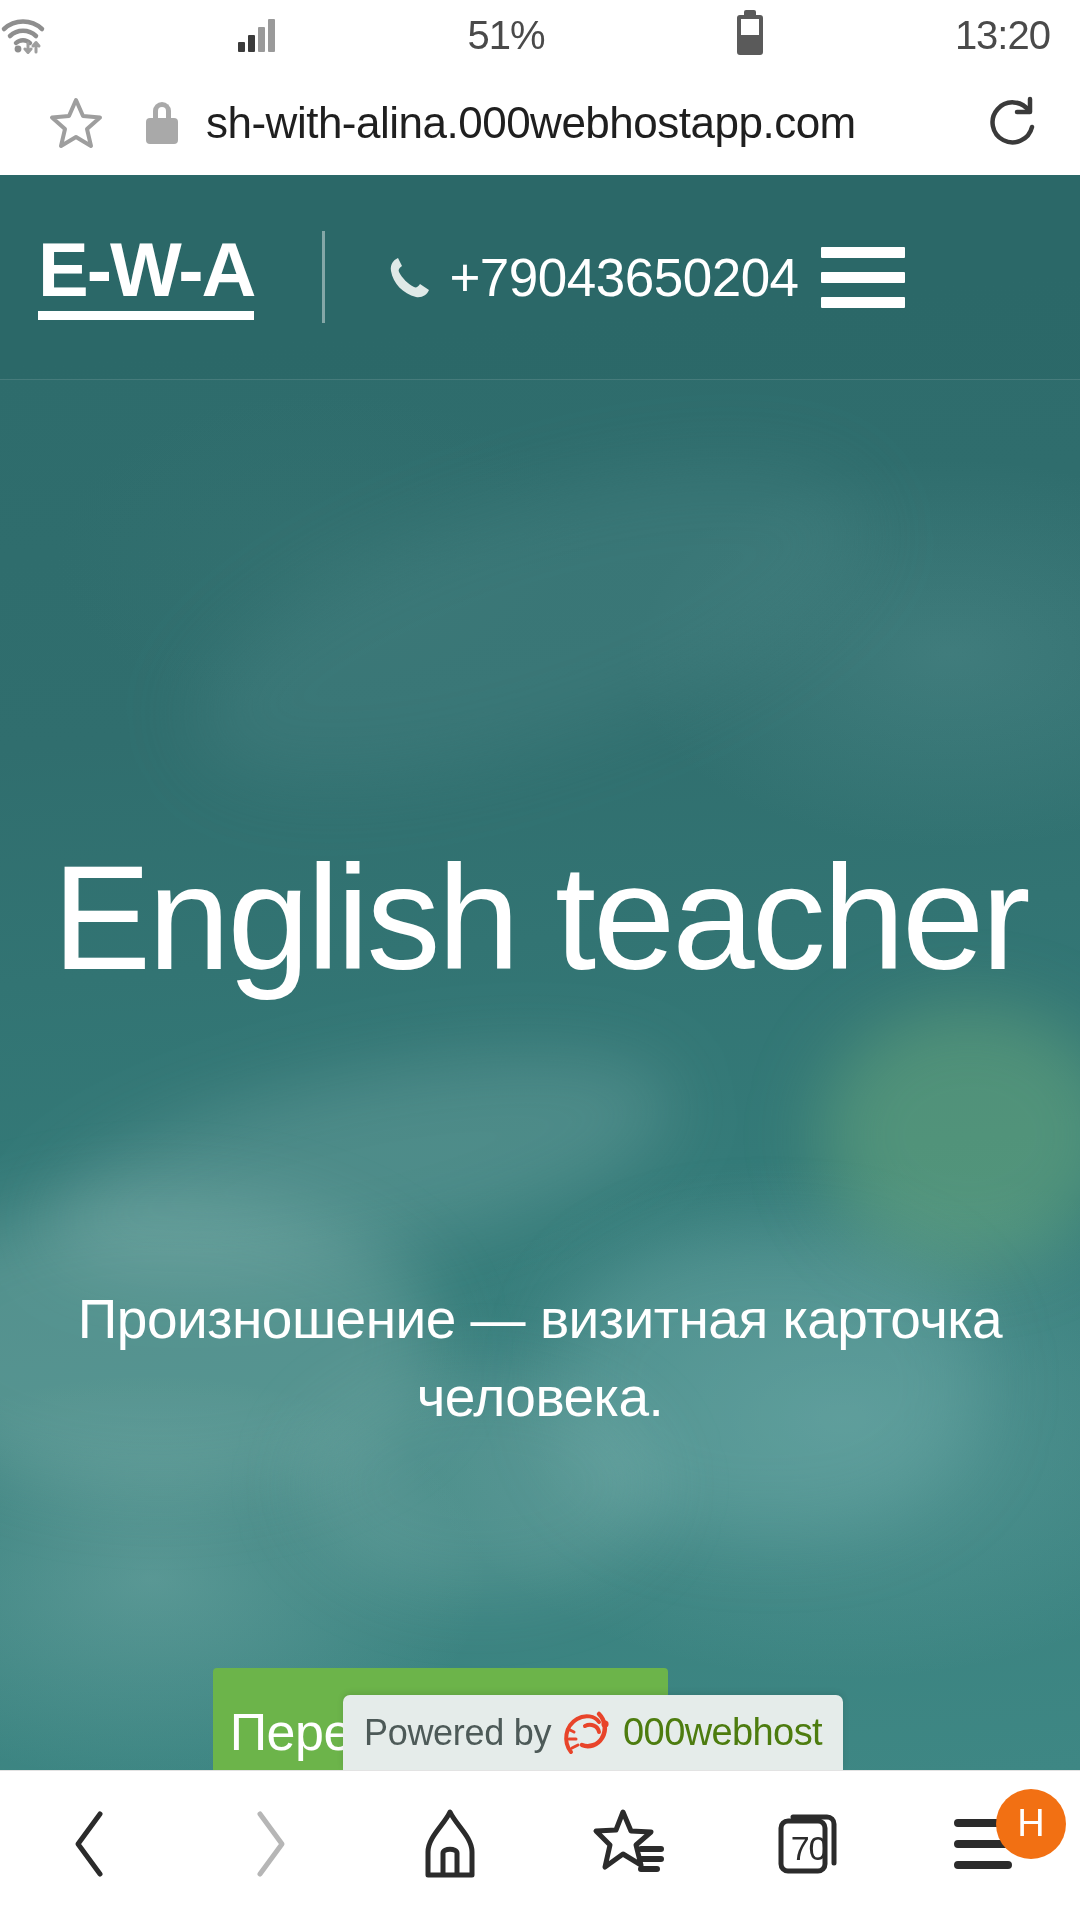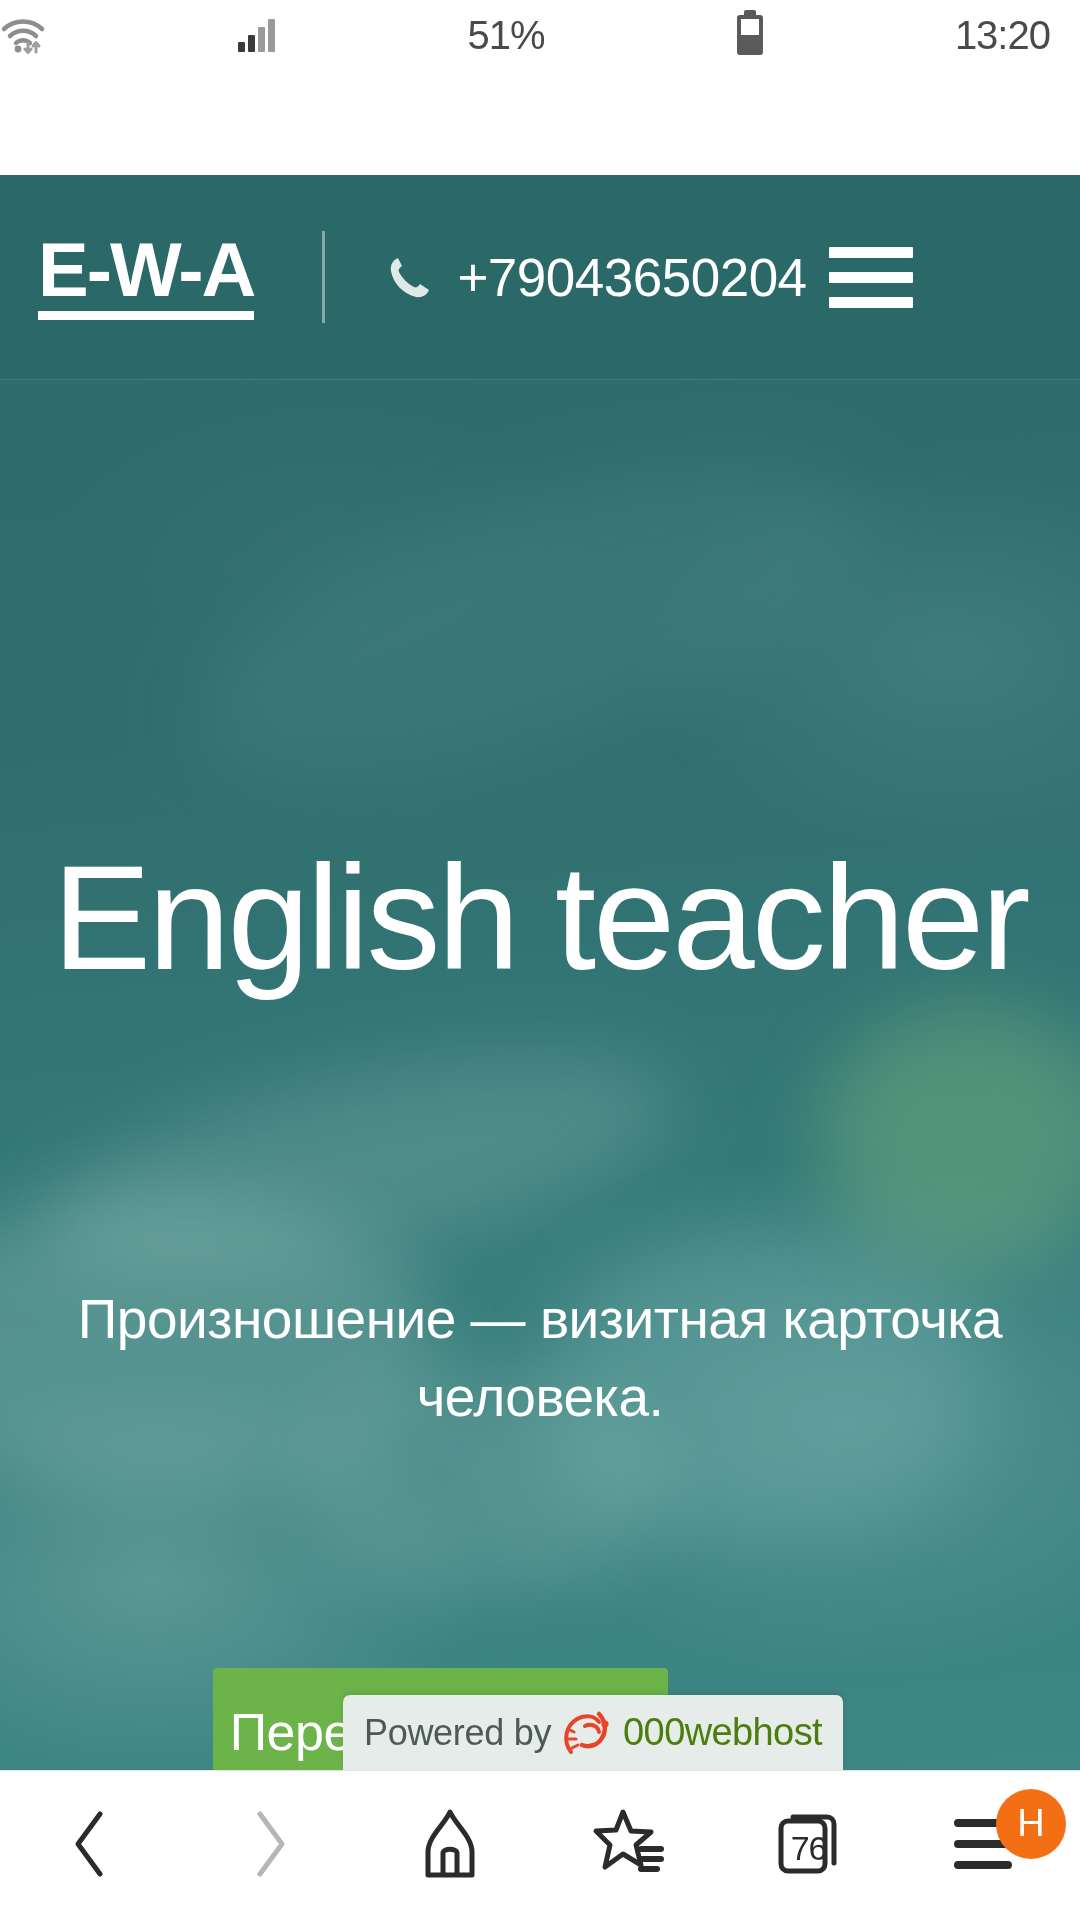--- a/index.html
+++ b/index.html
@@ -91,21 +91,21 @@
     border-bottom:9px solid #ffffff;
   }
   .hdr-divider {
     width:3px; height:92px; background:rgba(255,255,255,0.42);
     margin-left:68px; margin-right:0;
   }
   .phone-wrap {
     display:flex; align-items:center; gap:18px; margin-left:62px;
   }
   .phone-icon { width:44px; height:46px; }
-  .phone-num { color:#ffffff; font-size:53px; letter-spacing:-0.5px;margin-left:8px; }
+  .phone-num { color:#ffffff; font-size:53px; letter-spacing:-0.5px; }
   .hamburger {
     margin-left:22px; display:flex; flex-direction:column; gap:14px;
     width:84px;
   }
   .hamburger i { display:block; height:11px; background:#ffffff; border-radius:1px; }
 
   
   .hero { position:relative; z-index:2; padding:0; }
   .hero-title {
     position:absolute; top:460px; left:0; width:1080px; text-align:center;
@@ -182,20 +182,38 @@
         <i class="b3"></i>
         <i class="b4"></i>
     </span>
     <span class="sb-batt-pct">51%</span>
     <span class="sb-batt">
         <span></span>
       </span>
     <span class="sb-time">13:20</span>
   </div>
 
+  <div class="urlbar">
+    <span class="url-star">
+      <svg width="56" height="56" viewBox="0 0 56 56">
+        <path d="M28 5 L35 21 L52 22.5 L39 34 L43 51 L28 42 L13 51 L17 34 L4 22.5 L21 21 Z" fill="none" stroke="#9e9e9e" stroke-width="4" stroke-linejoin="round"></path>
+      </svg>
+    </span>
+    <span class="url-lock">
+      <span class="url-lock-sh"></span>
+        <span class="url-lock-body"></span>
+    </span>
+    <span class="url-text">sh-with-alina.000webhostapp.com</span>
+    <span class="url-reload">
+      <svg width="60" height="60" viewBox="0 0 60 60">
+        <path d="M45 18 A20 20 0 1 0 48 34" fill="none" stroke="#3a3a3a" stroke-width="4.5" stroke-linecap="round"></path>
+        <path d="M46 6 L46 19 L33 19" fill="none" stroke="#3a3a3a" stroke-width="4.5" stroke-linecap="round" stroke-linejoin="round"></path>
+      </svg>
+    </span>
+  </div>
 
   <div class="page">
     <span class="bgshape bg6"></span>
     <span class="bgshape bg4"></span>
     <span class="bgshape bg1"></span>
     <span class="bgshape bg2"></span>
     <span class="bgshape bg3"></span>
     <span class="bgshape bg5"></span>
 
     <div class="site-header">
@@ -273,21 +291,21 @@
       </span>
     </div>
 
     <div class="nav-item">
       <span>
         <svg width="74" height="74" viewBox="0 0 74 74">
           <rect x="8" y="14" width="44" height="50" rx="7" fill="none" stroke="#2b2b2b" stroke-width="5"></rect>
           <path d="M20 10 L54 10 C58 10 61 13 61 17 L61 56" fill="none" stroke="#2b2b2b" stroke-width="5" stroke-linecap="round"></path>
         </svg>
       </span>
-      <span class="tab-count">76</span>
+      <span class="tab-count">70</span>
     </div>
 
     <div class="nav-item">
       <span>
         <svg width="80" height="74" viewBox="0 0 80 74">
           <path d="M8 16 L58 16 M8 37 L62 37 M8 58 L58 58" stroke="#2b2b2b" stroke-width="8" stroke-linecap="round"></path>
         </svg>
       </span>
       <span class="menu-badge">H</span>
     </div>

